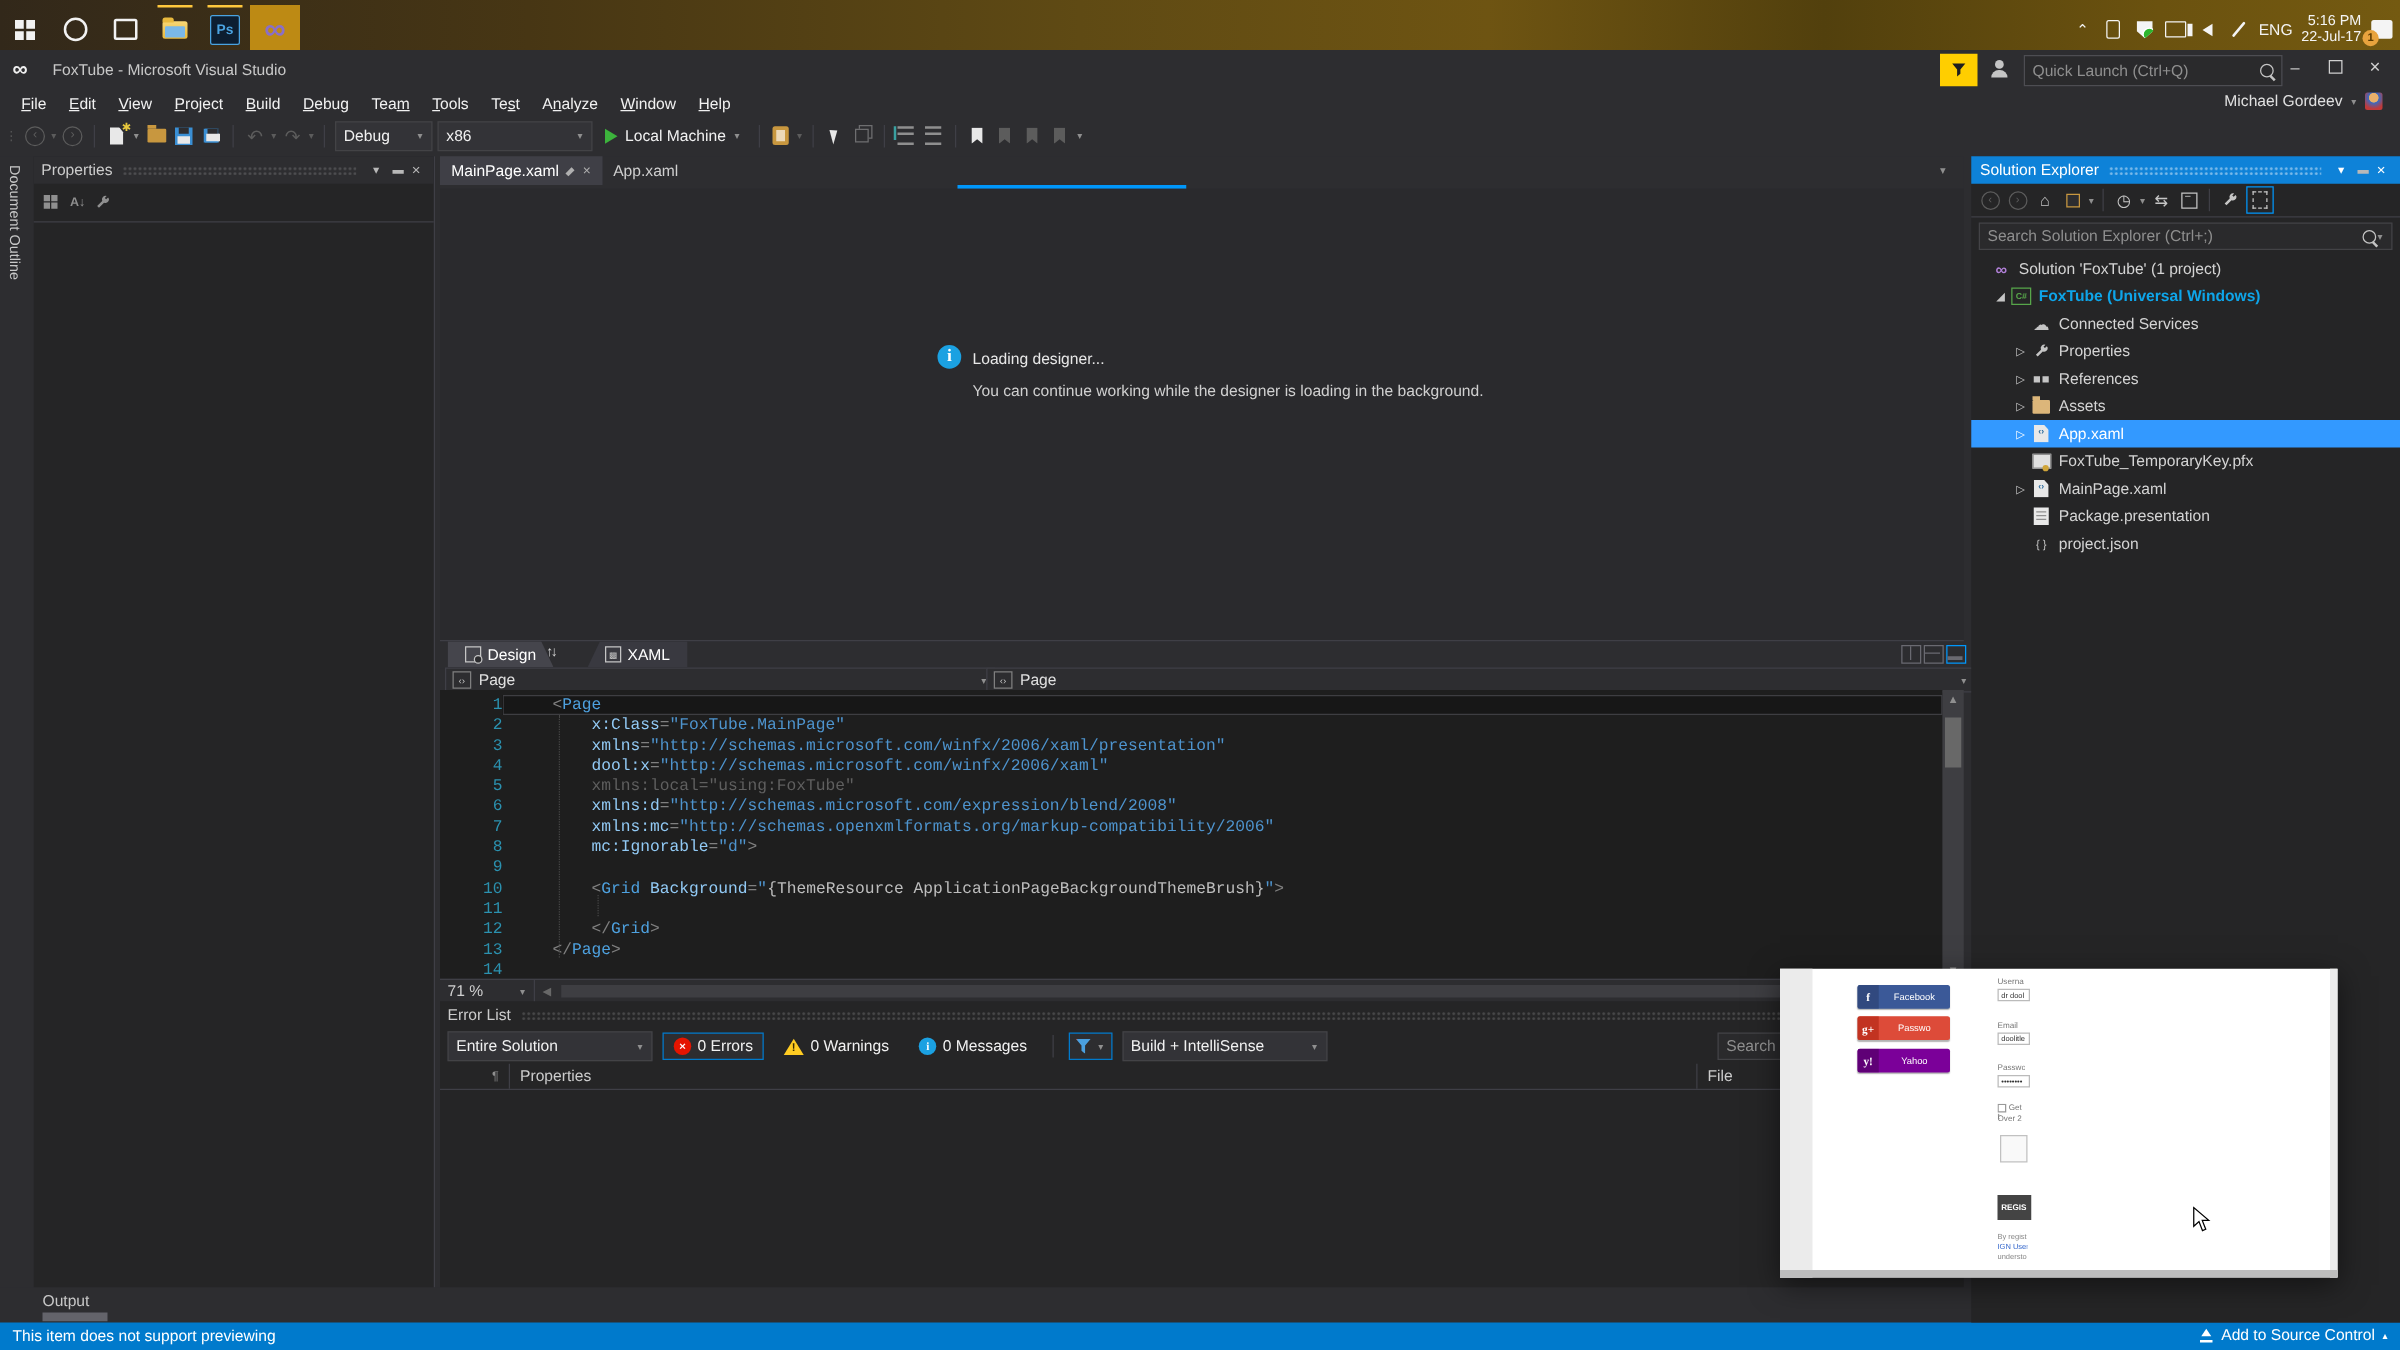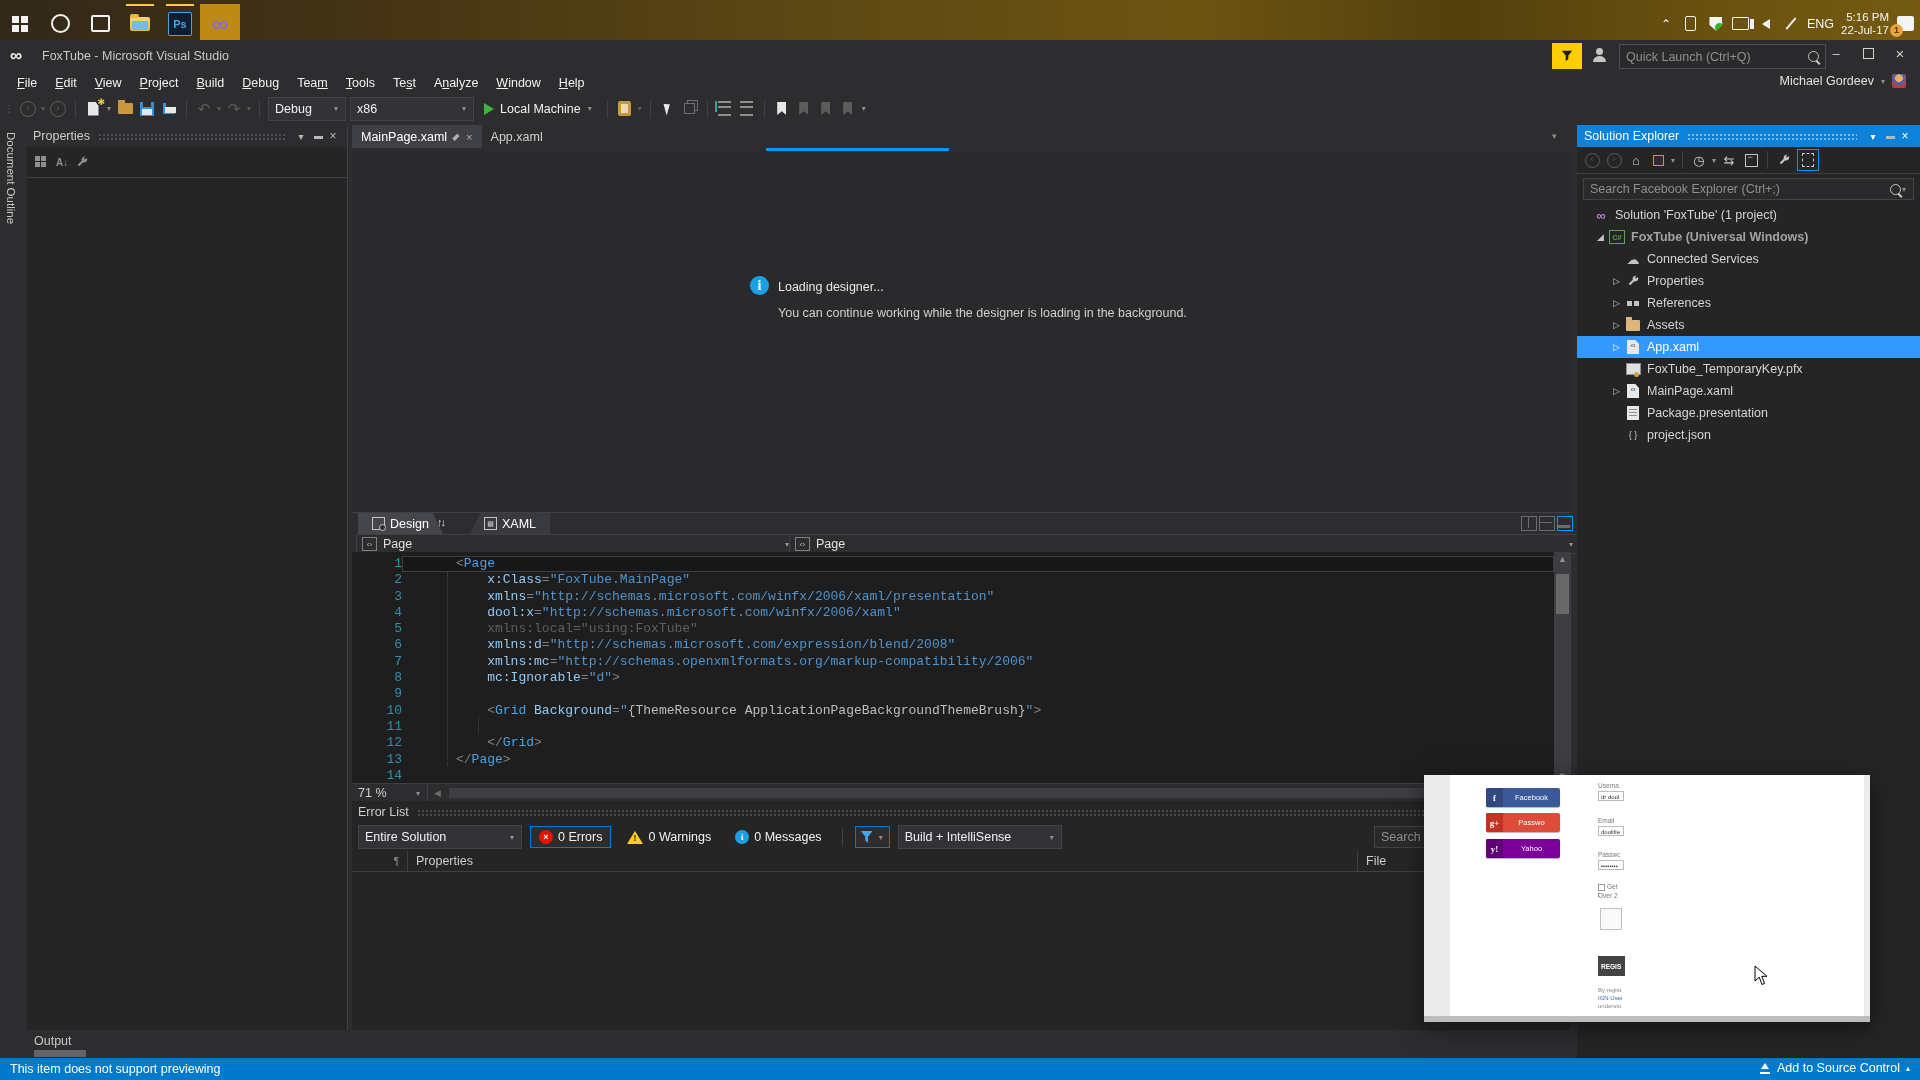--- a/index.html
+++ b/index.html
@@ -127,21 +127,21 @@
   .splitctl.on{border-color:#0097fb;}
 
   
   .crumb{position:absolute;top:534px;height:18px;background:#2d2d30;border:1px solid #3f3f46;display:flex;align-items:center;padding:0 5px;gap:6px;color:#e0e0e0;}
   .tagbox{width:13px;height:12px;border:1px solid #7f7f7f;color:#c5c5c5;font-size:8px;display:flex;align-items:center;justify-content:center;}
 
   
   #editor{left:352px;top:552px;width:1202px;height:231px;background:#1e1e1e;padding-top:4px;box-sizing:border-box;font-family:"Liberation Mono",monospace;font-size:13px;}
   .cl{display:flex;height:16.3px;line-height:16.3px;white-space:pre;}
   .ln{width:50px;text-align:right;color:#2b91af;flex:none;}
-  .ct{flex:1;padding-left:54px;}
+  .ct{flex:1;padding-left:40px;}
   .cl.cur .ct{background:#171717;box-shadow:inset 0 0 0 1px #3e3e42;}
   .c-d{color:#808080;}.c-t{color:#4ea1df;}.c-a{color:#92caf5;}.c-v{color:#4e94ce;}.c-g{color:#5f5f5f;}.c-e{color:#bdbdbd;}
   .iguide{position:absolute;width:1px;border-left:1px dotted #464646;}
   #vscroll{left:1554px;top:552px;width:17px;height:231px;background:#3e3e42;}
   #vthumb{left:1556px;top:574px;width:13px;height:40px;background:#686868;}
   .scrarrow{position:absolute;left:1554px;width:17px;color:#8f8f8f;font-size:9px;text-align:center;}
 
   
   #zoomrow{left:352px;top:783px;width:1219px;height:18px;background:#2d2d30;border-top:1px solid #3f3f46;display:flex;align-items:center;}
   #zoomcombo{width:76px;display:flex;align-items:center;padding:0 6px;color:#d0d0d0;border-right:1px solid #3f3f46;height:100%;box-sizing:border-box;}
@@ -598,35 +598,35 @@
         </span>
       <span class="tsep"></span>
       <svg width="13" height="13" viewBox="0 0 16 16" style="margin:0 4px;">
           <path fill="#c5c5c5" d="M13.8 4.2a3.6 3.6 0 0 1-4.9 3.4l-5 5-1.8-1.8 5-5A3.6 3.6 0 0 1 11.5 1L9.6 2.9 11 4.3l1.9-1.9c.5.6.9 1.1.9 1.8z"></path>
         </svg>
       <span class="seico showall">
           <span class="dashedpg"></span>
         </span>
     </div>
     <div id="sesearch">
-      <span style="flex:1;">Search Facebook Explorer (Ctrl+;)</span>
+      <span style="flex:1;">Search Solution Explorer (Ctrl+;)</span>
       <span class="mag"></span>
       <span class="dd">▾</span>
     </div>
     <div id="setree">
         <div class="trow">
           <span style="width:16px;flex:none;"></span>
           <span class="tico" style="color:#b180d7;font-size:13px;font-weight:bold;">∞</span>
           <span class="lbl">Solution 'FoxTube' (1 project)</span>
         </div>
         <div class="trow">
           <span style="width:15px;flex:none;"></span>
           <span class="texp">◢</span>
           <span class="tico csbox">C#</span>
-          <span class="lbl" style="font-weight:bold;color:#a3a3a3;">FoxTube (Universal Windows)</span>
+          <span class="lbl" style="font-weight:bold;color:#0ea5e9;">FoxTube (Universal Windows)</span>
         </div>
         <div class="trow">
           <span style="width:31px;flex:none;"></span>
           <span class="texp"></span>
           <span class="tico" style="color:#c5c5c5;font-size:13px;">☁</span>
           <span class="lbl">Connected Services</span>
         </div>
         <div class="trow">
           <span style="width:31px;flex:none;"></span>
           <span class="texp">▷</span>

